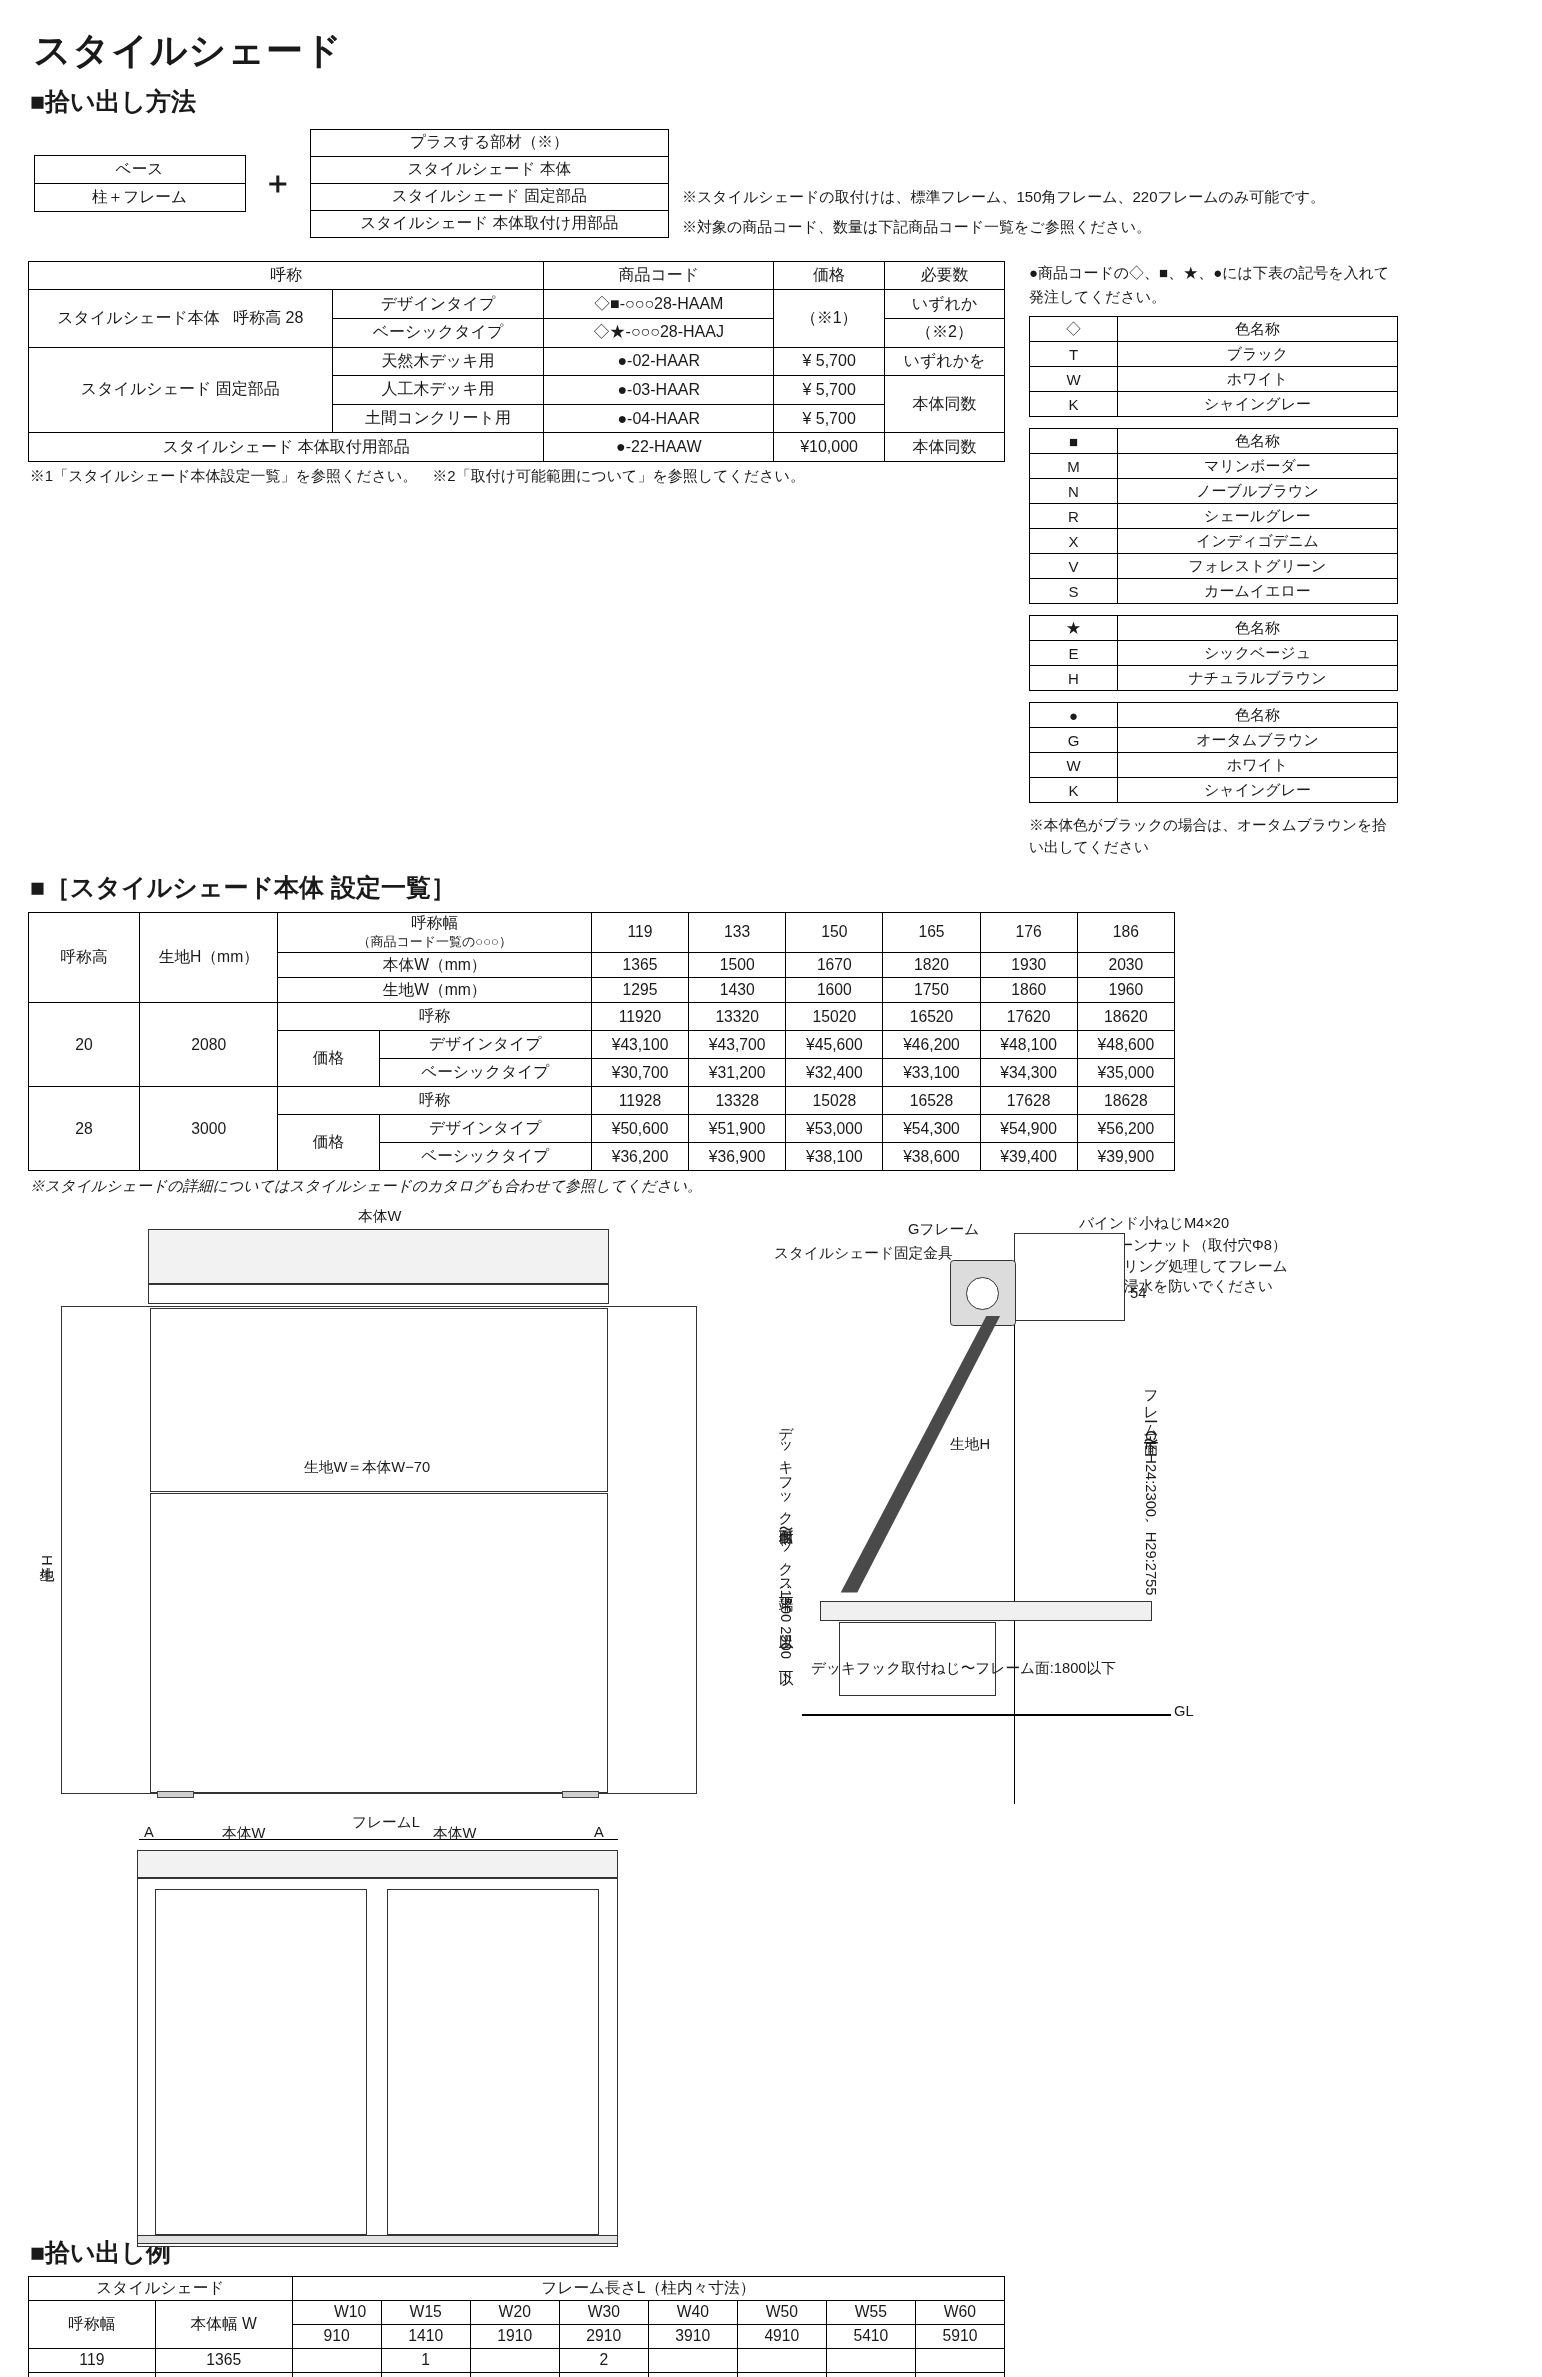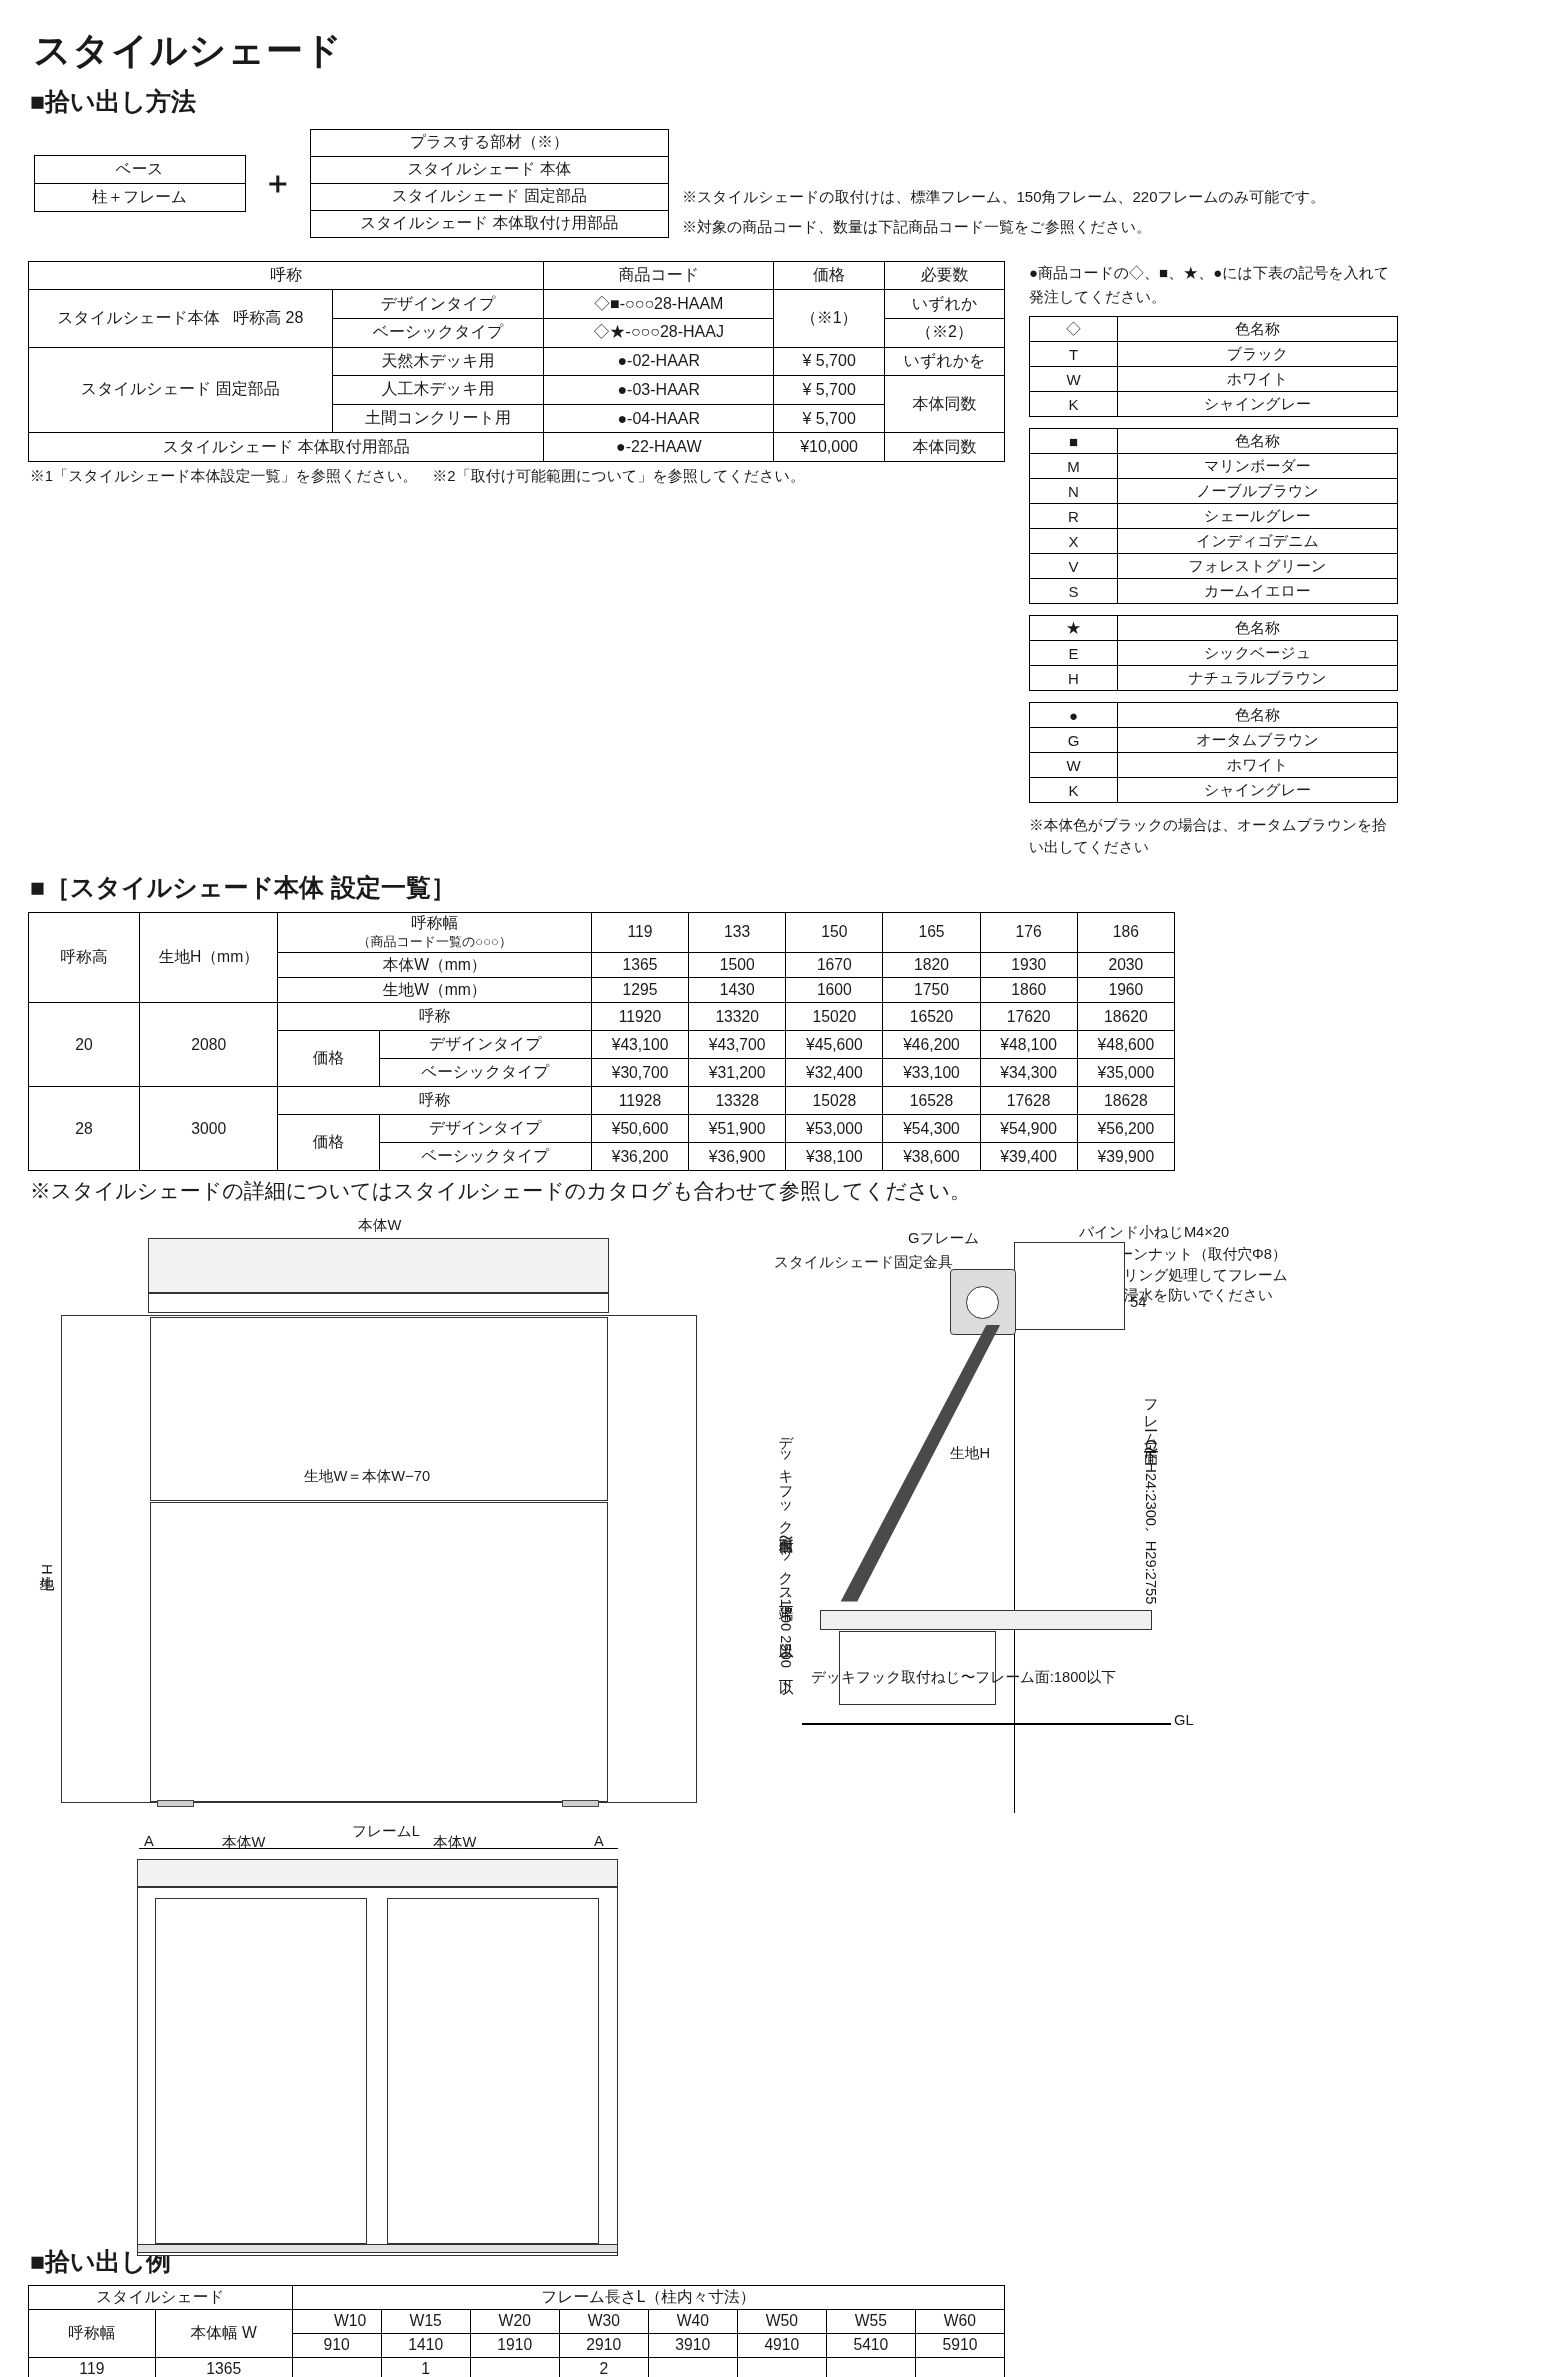--- a/index.html
+++ b/index.html
@@ -45,21 +45,21 @@
   .colors .lead { font-size:15px; line-height:1.6; margin-bottom:7.4px; }
   .tbl-color { width:100%; text-align:center; margin-bottom:11px; }
   .tbl-color td { height:25px; }
   .tbl-color td.sym { width:88px; }
   .colors .foot { font-size:14.7px; line-height:1.5; margin-top:1.8px; }
 
   
   .tbl-set { font-size:15.7px; text-align:center; width:1147px; margin-top:3.7px; }
   .tbl-set td { height:25px; padding:0 2.8px; }
   .tbl-set .tall td { height:28px; }
-  .note-small { font-size:21px; margin:5.5px 0 0 1.8px; }
+  .note-small { font-size:15px; margin:5.5px 0 0 1.8px;font-style:italic; }
 
   
   .draw-area { position:relative; height:1060px; margin-top:9.2px; }
   .lbl { position:absolute; font-size:14.7px; white-space:nowrap; }
   .lbl.v { writing-mode:vertical-rl; }
   .ln { position:absolute; background:#000; }
 
   
   .shade-box { position:absolute; border:1.4px solid #333; background:#fff; }
 

